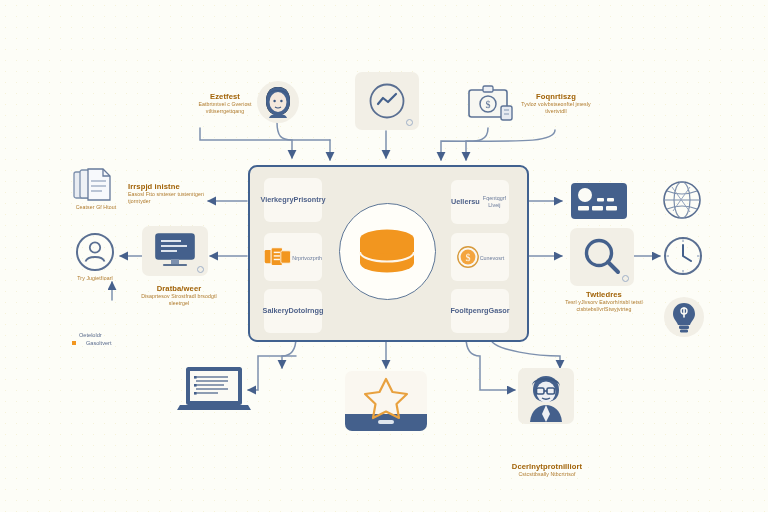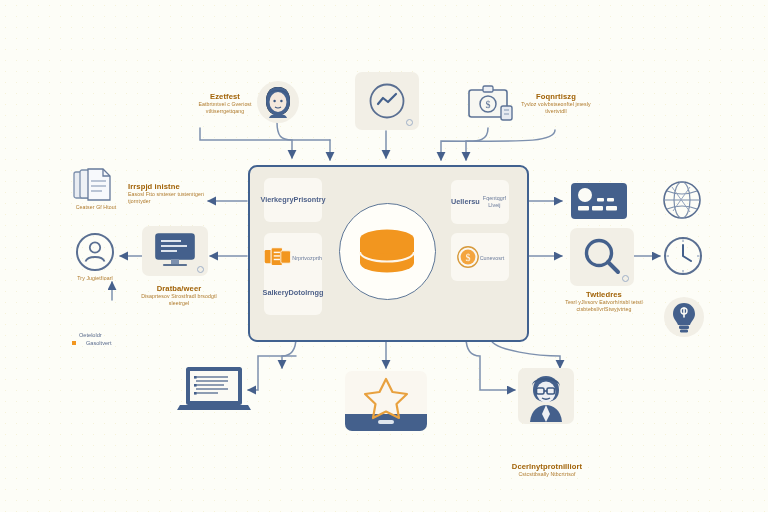--- a/index.html
+++ b/index.html
@@ -132,25 +132,29 @@
 
   <div class="node innercard" style="left:451px;top:233px;width:58px;height:48px;">
     <svg width="24" height="24" viewBox="0 0 24 24">
       <circle cx="12" cy="12" r="10.2" fill="none" stroke="#d79a3c" stroke-width="1.4"></circle>
       <circle cx="12" cy="12" r="7.4" fill="#f2961f" opacity=".85"></circle>
       <text x="12" y="16.2" text-anchor="middle" font-size="10" font-family="Liberation Serif, serif" fill="#fdf7ee">$</text>
     </svg>
     <span class="ilabel2" style="margin-top:3px;">Cunevosrt</span>
   </div>
 
-  <div class="node innercard" style="left:264px;top:271px;width:58px;height:44px;">
+  <div class="node innercard" style="left:264px;top:289px;width:58px;height:44px;">
     <span class="ilabel">Salkery</span>
     <span class="ilabel">Dotolrngg</span>
   </div>
 
+  <div class="node innercard" style="left:451px;top:289px;width:58px;height:44px;">
+    <span class="ilabel">Fooltpenrg</span>
+    <span class="ilabel">Gasor</span>
+  </div>
 
   <div class="node" style="left:64px;top:168px;width:64px;height:46px;">
     <svg width="46" height="34" viewBox="0 0 46 34" style="display:block;margin:0 auto;">
       <rect x="1" y="4" width="20" height="26" rx="2" fill="#e8ecf2" stroke="#7b8eab" stroke-width="1.3"></rect>
       <rect x="7" y="2" width="20" height="28" rx="2" fill="#eef1f6" stroke="#7b8eab" stroke-width="1.3"></rect>
       <path d="M15,1 h15 l7,7 v24 h-22 z" fill="#f7f9fc" stroke="#66799a" stroke-width="1.3"></path>
       <path d="M30,1 v7 h7" fill="none" stroke="#66799a" stroke-width="1.3"></path>
       <g stroke="#8fa0bb" stroke-width="1.2">
         <path d="M18,13 h15"></path>
           <path d="M18,18 h15"></path>

